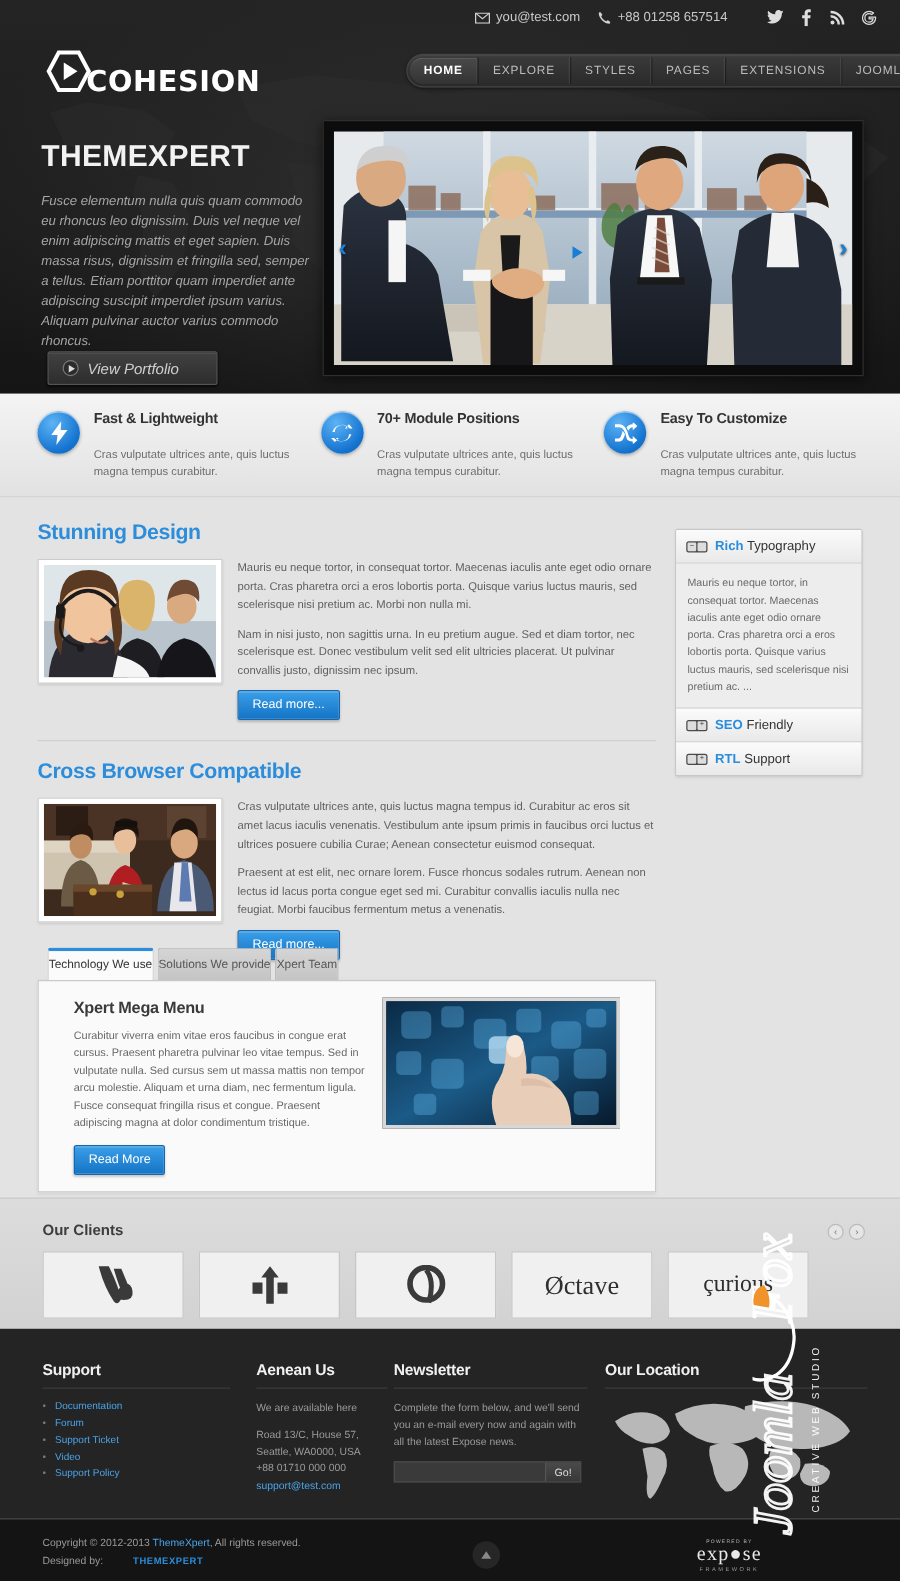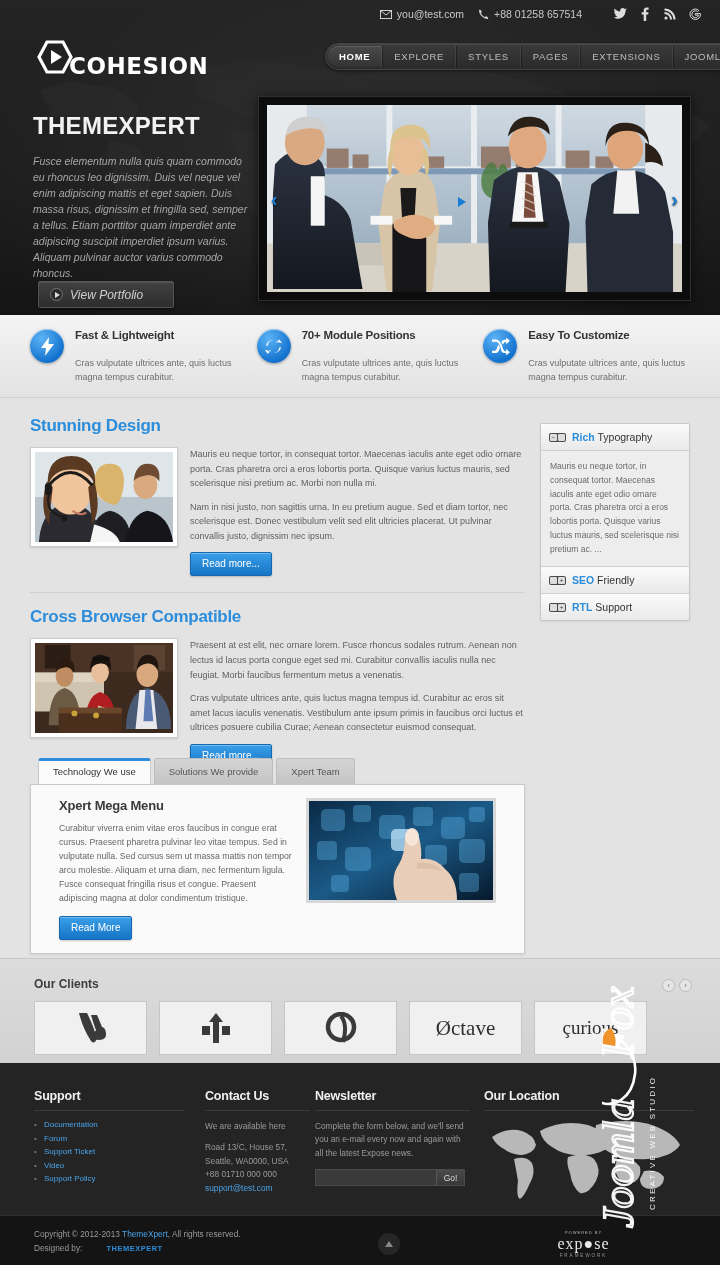--- a/index.html
+++ b/index.html
@@ -177,21 +177,21 @@
   }
   .acc-head .sw i { width:7px;height:7px;background:#ddd;border-radius:1px;
     font-style:normal; font-size:6px; line-height:7px; text-align:center; color:#333; }
   .acc-body { padding:9px 9px 10px; font-size:8.5px; color:#6a6a6a; line-height:1.62; background:#ededed;
     border-bottom:1px solid #cfcfcf; }
 
   
   .tabs-wrap { position:absolute; left:30px; top:360px; width:495px; }
   .tabs-row { display:flex; gap:3px; padding-left:8px; }
   .tab {
-    padding:7px 14px 7px; font-size:9.5px; color:#555;
+    padding:7px 0 7px; font-size:9.5px; color:#555;
     background:linear-gradient(180deg,#d5d5d5,#c4c4c4);
     border:1px solid #bdbdbd; border-bottom:none;
     border-radius:3px 3px 0 0; cursor:pointer;
   }
   .tab.active {
     background:#fbfbfb; color:#333; border-color:#c9c9c9;
     border-top:3px solid #2b8ddb; padding-top:5px;
   }
   .tab-panel {
     background:#fafafa; border:1px solid #c9c9c9; padding:13px 28px;
@@ -560,22 +560,22 @@
                 <path d="M112,48 l5,0 l3,32 l-10,0 z" fill="#5d7bb0"></path>
 
                 <rect x="24" y="68" width="64" height="24" rx="3" fill="#4a2f1c"></rect>
                 <rect x="24" y="66" width="64" height="6" fill="#6a462b"></rect>
                 <circle cx="40" cy="72" r="3" fill="#c9a33a"></circle>
                 <circle cx="62" cy="74" r="3" fill="#c9a33a"></circle>
               </svg>
             </div>
           </div>
           <div class="sec-text">
+            <p>Cras vulputate ultrices ante, quis luctus magna tempus id. Curabitur ac eros sit amet lacus iaculis venenatis. Vestibulum ante ipsum primis in faucibus orci luctus et ultrices posuere cubilia Curae; Aenean consectetur euismod consequat.</p>
             <p>Praesent at est elit, nec ornare lorem. Fusce rhoncus sodales rutrum. Aenean non lectus id lacus porta congue eget sed mi. Curabitur convallis iaculis nulla nec feugiat. Morbi faucibus fermentum metus a venenatis.</p>
-            <p>Cras vulputate ultrices ante, quis luctus magna tempus id. Curabitur ac eros sit amet lacus iaculis venenatis. Vestibulum ante ipsum primis in faucibus orci luctus et ultrices posuere cubilia Curae; Aenean consectetur euismod consequat.</p>
             <span class="btn-blue">Read more...</span>
           </div>
         </div>
       </div>
     </div>
 
     <div class="sidebar">
       <div class="acc">
         <div class="acc-head">
           <span class="sw">
@@ -697,21 +697,21 @@
       <ul class="flinks">
         <li>Documentation</li>
         <li>Forum</li>
         <li>Support Ticket</li>
         <li>Video</li>
         <li>Support Policy</li>
       </ul>
     </div>
 
     <div class="fcol" style="left:205px; width:105px;">
-      <h4>Contact Us</h4>
+      <h4>Aenean Us</h4>
       <div class="fline"></div>
       <div class="ftext">
         <div style="margin-bottom:8px;">We are available here</div>
         <div>Road 13/C, House 57,</div>
         <div>Seattle, WA0000, USA</div>
         <div>+88 01710 000 000</div>
         <div style="color:#4aa3e8;">support@test.com</div>
       </div>
     </div>
 

